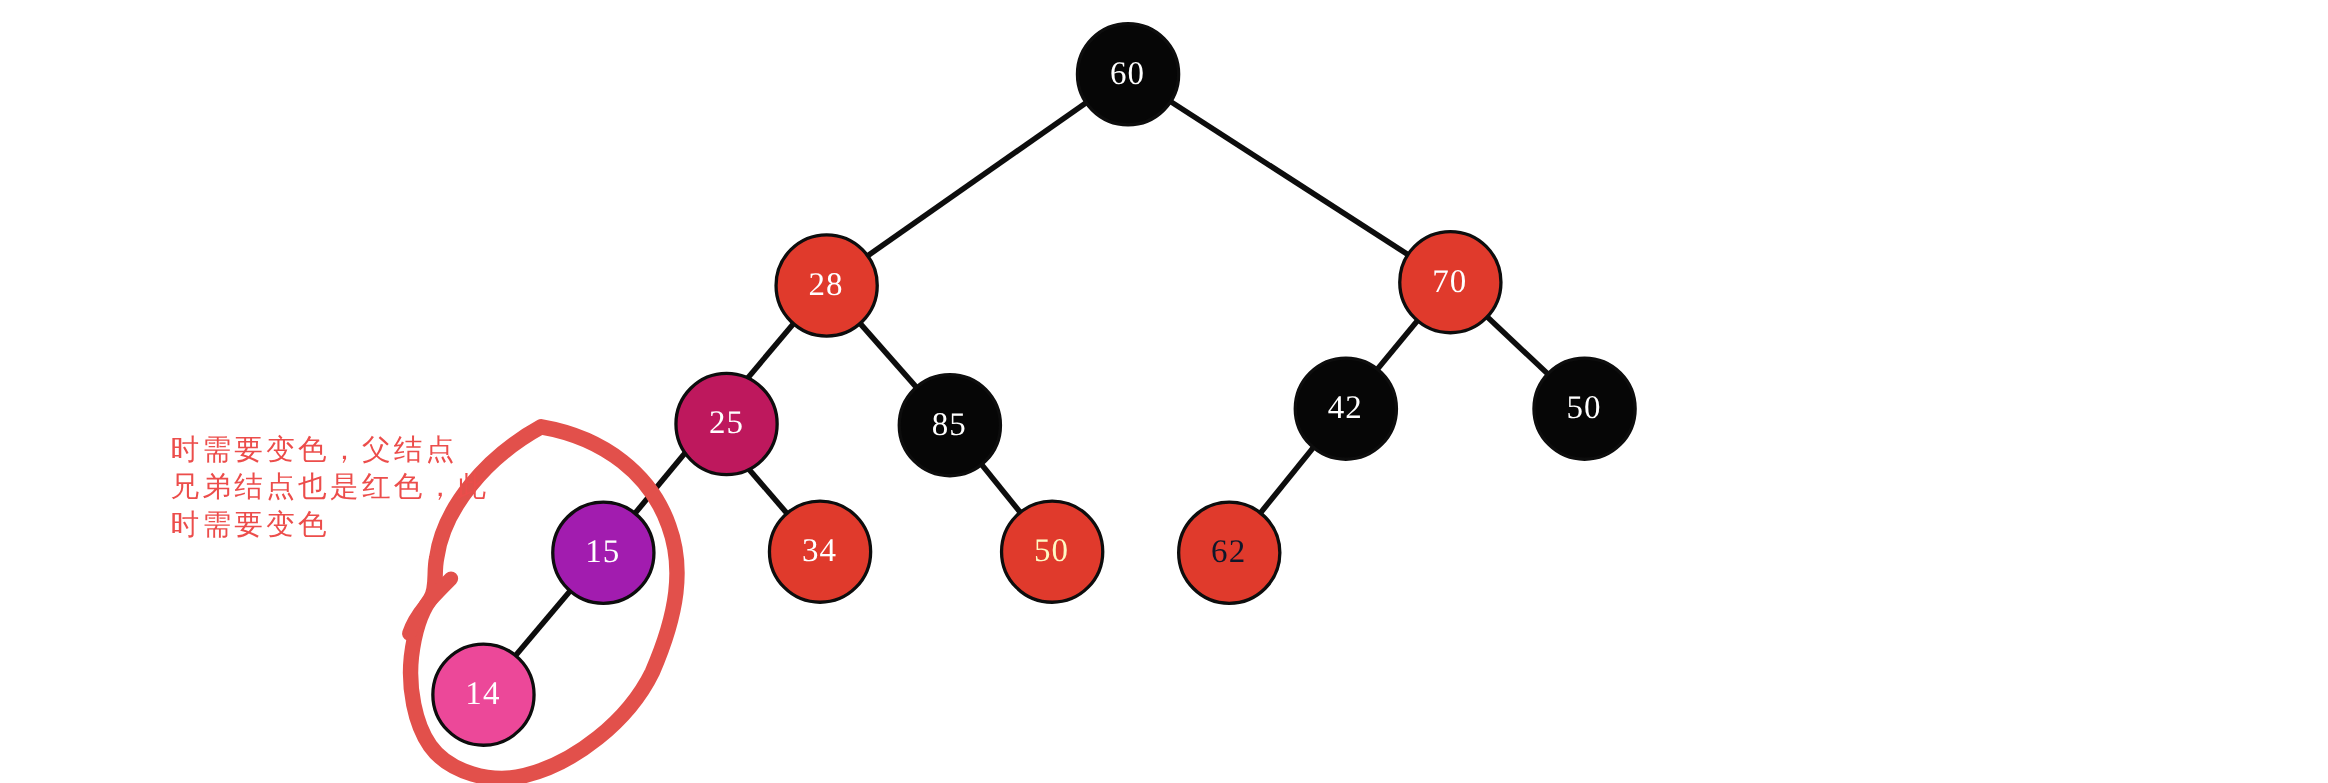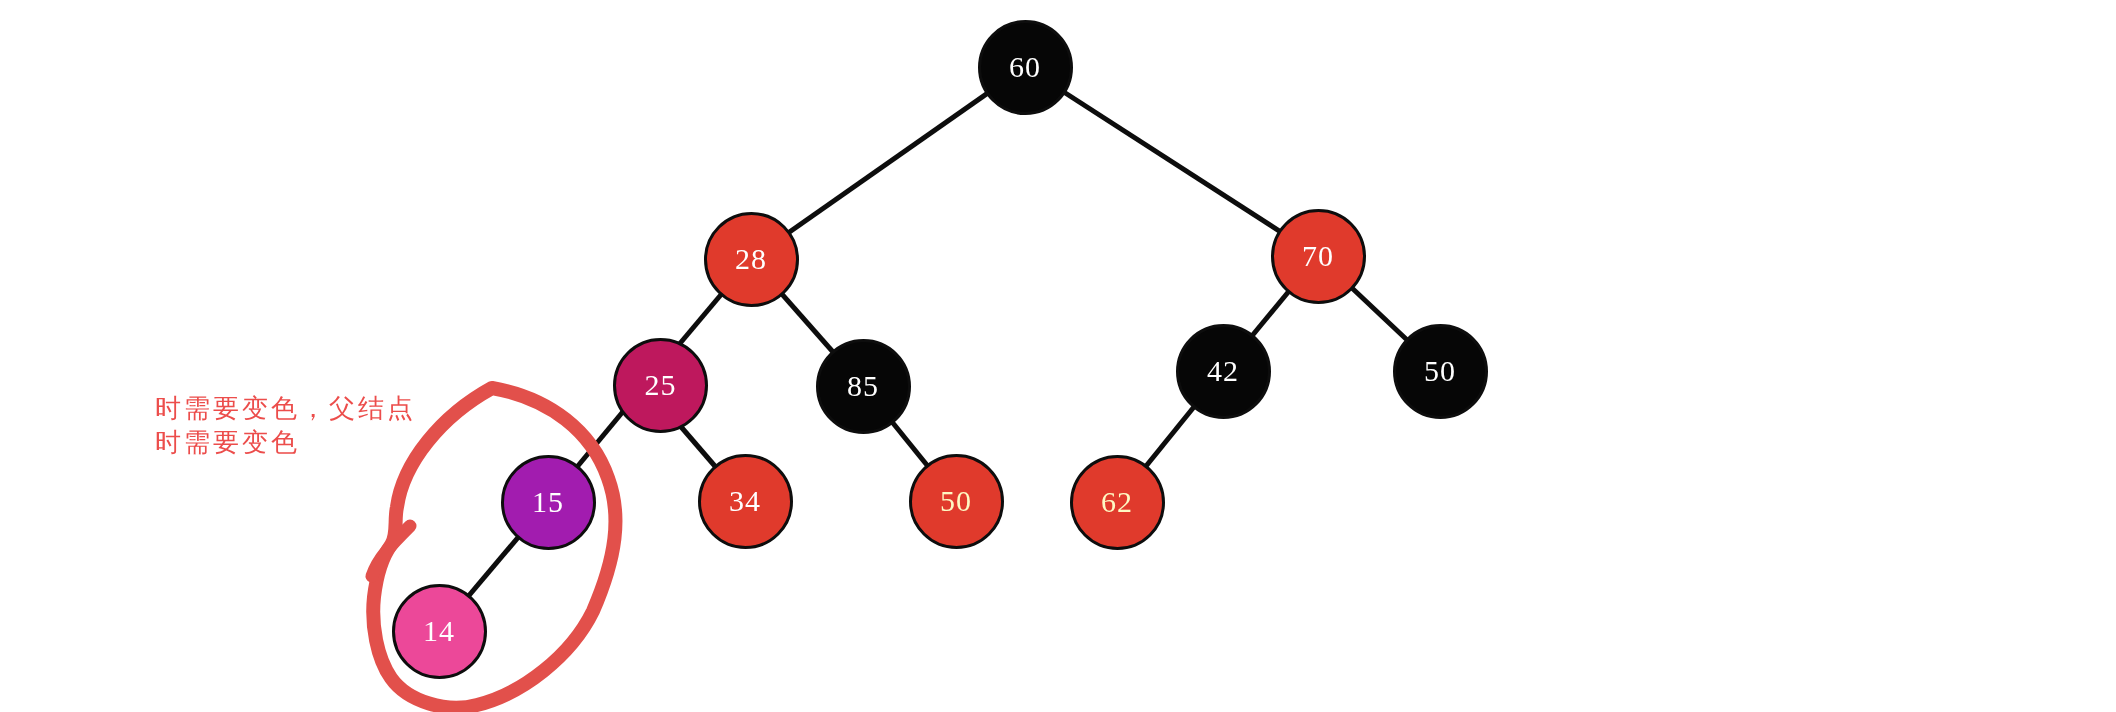--- a/index.html
+++ b/index.html
@@ -98,30 +98,31 @@
       <div class="node" style="left: 500.5px; top: 454.5px; background: #a21caf; border-color: rgb(13, 13, 13);">
         <span style="color: rgb(255, 255, 255);">15</span>
       </div>
       <div class="node" style="left: 697.5px; top: 453.5px; background: rgb(224, 58, 44); border-color: rgb(13, 13, 13);">
         <span style="color: rgb(255, 255, 255);">34</span>
       </div>
       <div class="node" style="left: 908.5px; top: 453.5px; background: rgb(224, 58, 44); border-color: rgb(13, 13, 13);">
         <span style="color: #fef9c3;">50</span>
       </div>
       <div class="node" style="left: 1069.5px; top: 454.5px; background: rgb(224, 58, 44); border-color: rgb(13, 13, 13);">
-        <span style="color: #fef9c3;">62</span>
+        <span style="color: #0f172a;">62</span>
       </div>
       <div class="node" style="left: 391.5px; top: 583.5px; background: #ec4899; border-color: rgb(13, 13, 13);">
         <span style="color: rgb(255, 255, 255);">14</span>
       </div>
     </div>
 
   <svg id="overlay-svg">
     <path id="highlight-path" fill="none" stroke-width="14" stroke-linecap="round" stroke-linejoin="round" d="M 492 388 C 550 398, 592 432, 608 478 C 622 516, 616 558, 593 611 C 571 656, 522 694, 477 705 C 447 713, 408 702, 391 678 C 377 658, 371 625, 374 597 C 377 572, 383 556, 391 545 C 398 535, 394 520, 397 507 C 403 463, 441 416, 492 388 Z" stroke="#e2504b"></path>
     <path id="highlight-bump" fill="none" stroke-width="13" stroke-linecap="round" d="M 410 526 C 392 544, 378 558, 372 576" stroke="#e2504b"></path>
   </svg>
 
   <div id="annotation" style="color: rgb(236, 77, 75);">
     <div>时需要变色，父结点</div>
+    <div>兄弟结点也是红色，此</div>
     <div>时需要变色</div>
   </div>
 
 </div>
 
 </body></html>

